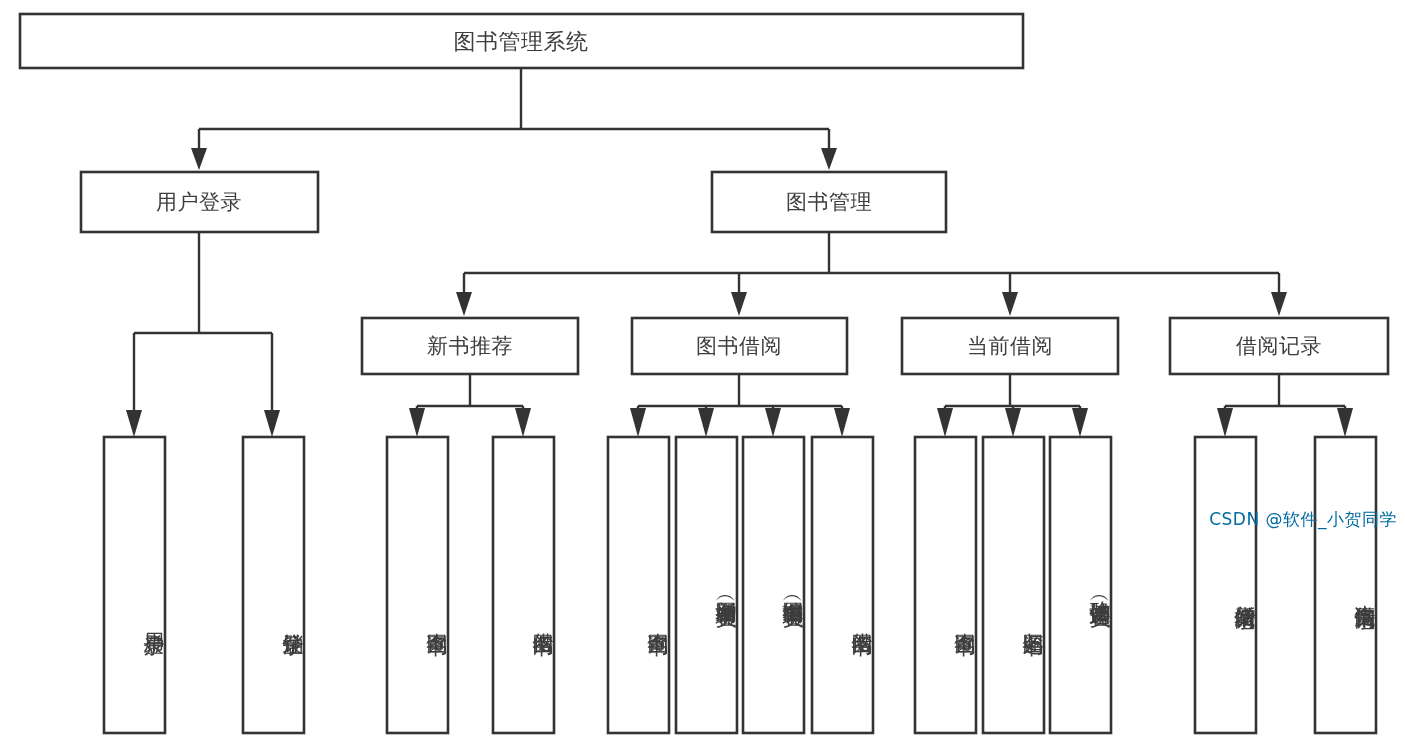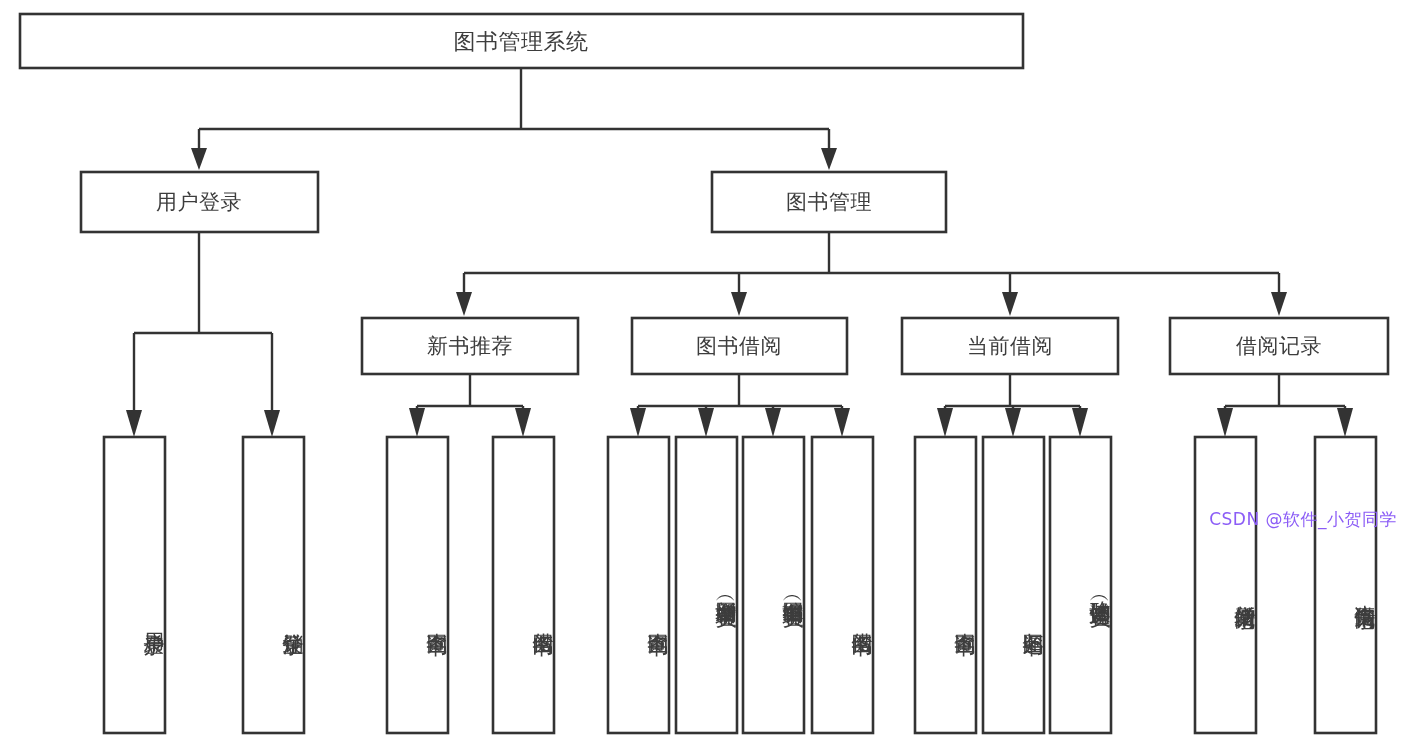--- a/index.html
+++ b/index.html
@@ -67,21 +67,21 @@
     letter-spacing: 1px;
     white-space: nowrap;
     pointer-events: none;
   }
   .watermark {
     position: absolute;
     right: 8px;
     bottom: 4px;
     font-family: "DejaVu Sans", "Liberation Sans", sans-serif;
     font-size: 17px;
-    color: #8b5cf6;
+    color: #0369a1;
     white-space: nowrap;
     letter-spacing: 0.5px;
   }
 </style>
 </head>
 <body>
 
 <div id="diagram-root">
 
   <svg class="canvas" viewBox="0 0 1405 747">

